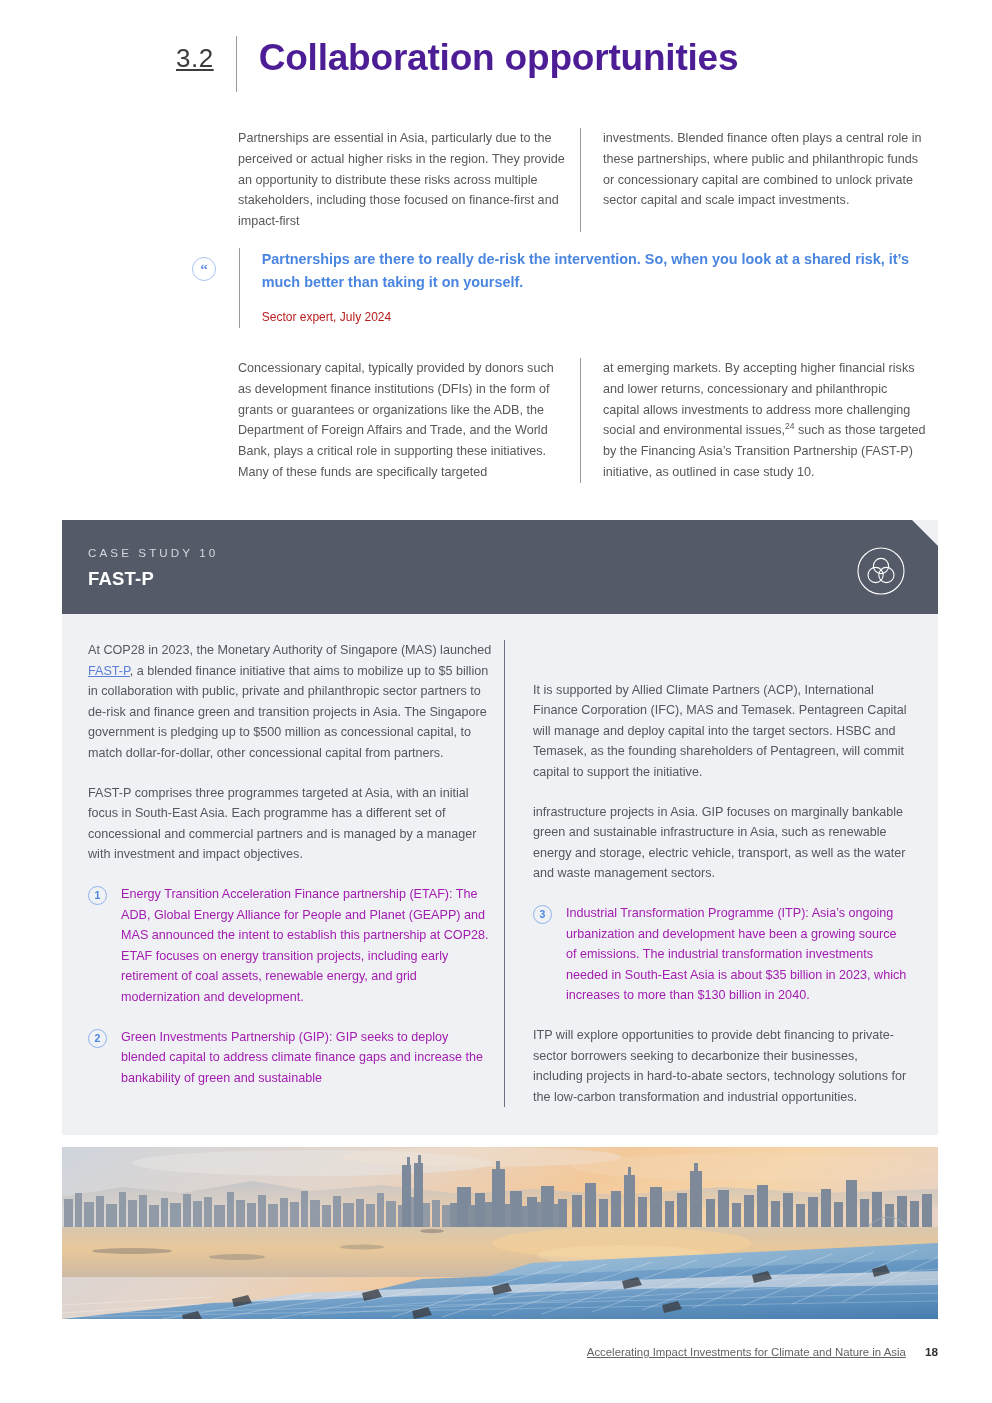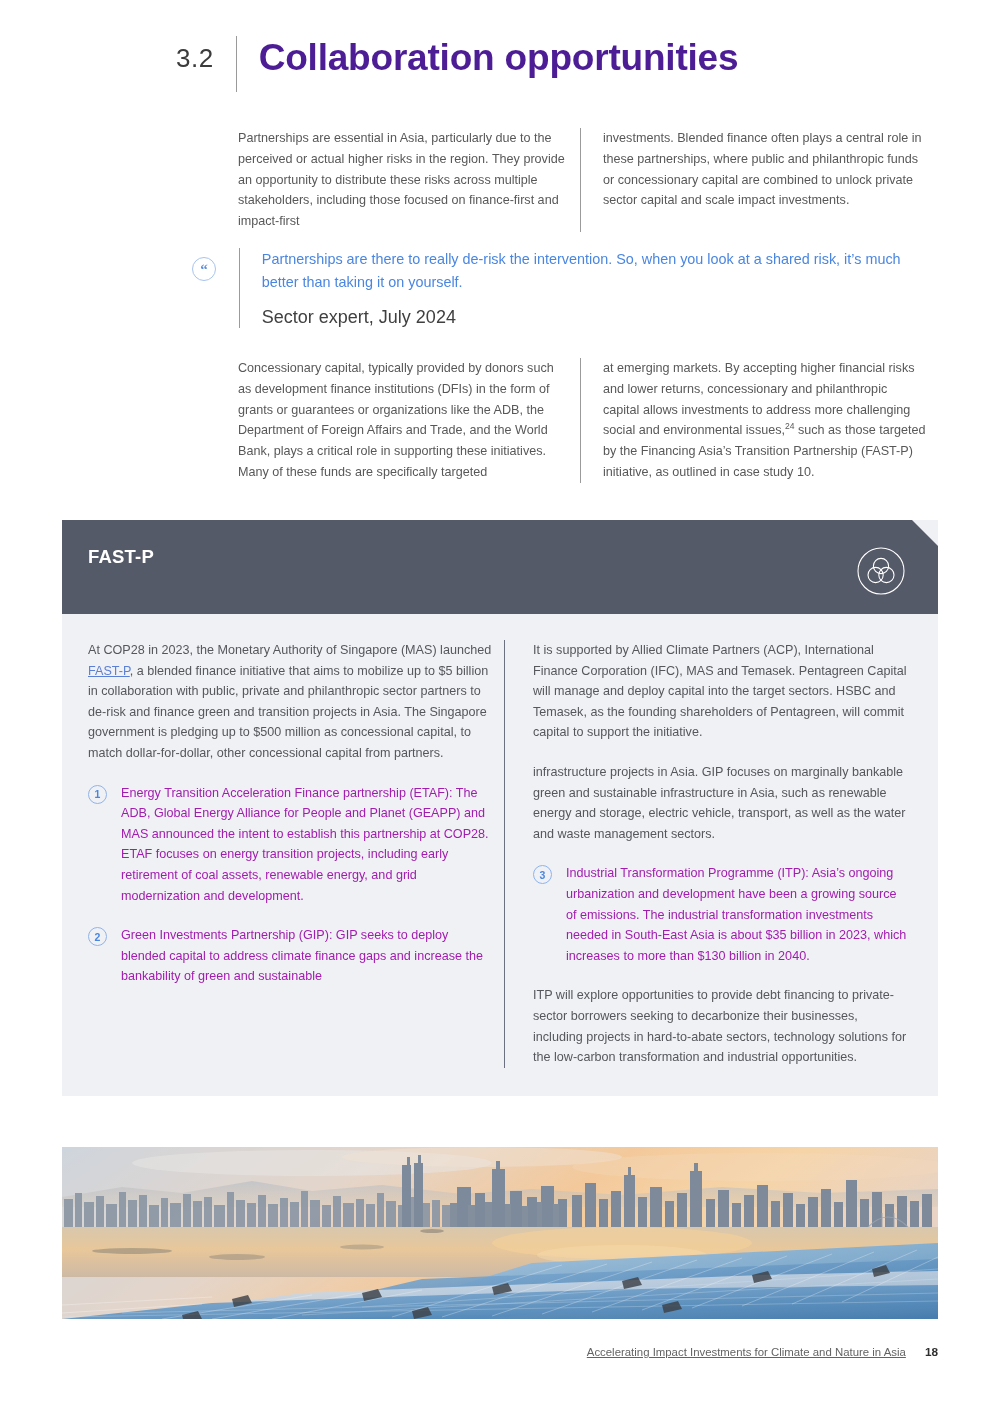--- a/index.html
+++ b/index.html
@@ -22,20 +22,21 @@
     display: flex;
     align-items: flex-start;
     height: 52px;
   }
   .section-number {
     font-size: 26px;
     color: #3c3c3c;
     letter-spacing: .5px;
     line-height: 44px;
     padding-right: 22px;
+    text-decoration: underline;
   }
   .section-rule {
     width: 1px;
     background: #9a9a9a;
     align-self: stretch;
     height: 56px;
   }
   .section-title {
     font-size: 37px;
     font-weight: bold;
@@ -95,29 +96,29 @@
   .quote-rule {
     width: 1px;
     background: #9b9b9b;
     align-self: stretch;
     margin-left: 23px;
     min-height: 80px;
   }
   .quote-body { padding-left: 22px; }
   .quote-text {
     font-size: 14.4px;
-    font-weight: normal;
+    font-weight: bold;
     line-height: 23px;
     color: #4a86e0;
     margin: 0;
   }
   .quote-attrib {
-    font-size: 18px;
+    font-size: 12px;
     line-height: 20px;
-    color: #404040;
+    color: #b91c1c;
     margin: 13px 0 0 0;
   }
 
   
   .intro-block2 {
     position: absolute;
     left: 238px;
     top: 358px;
     width: 700px;
     display: flex;
@@ -156,20 +157,21 @@
     position: absolute;
     right: 32px;
     top: 26px;
     width: 50px;
     height: 50px;
   }
 
   .case-body {
     display: flex;
     padding: 26px 26px 28px 26px;
+    align-items: flex-end;
   }
   .case-col-left  { width: 404px; }
   .case-col-right { width: 404px; padding-left: 28px; }
   .case-col-divider {
     width: 1px;
     background: #6b7180;
     margin-left: 12px;
     align-self: stretch;
   }
   .case-text {
@@ -273,35 +275,37 @@
   </div>
   <div class="col-divider"></div>
   <div class="col-right">
     <p class="body-text"><span>at emerging markets. By accepting higher financial risks and lower returns, concessionary and philanthropic capital allows investments to address more challenging social and environmental issues,</span><sup>24</sup><span> such as those targeted by the Financing Asia’s Transition Partnership (FAST-P) initiative, as outlined in case study 10.</span></p>
   </div>
 </div>
 
 <div class="case-card">
 
   <div class="case-header">
+    <p class="case-label">CASE STUDY 10</p>
     <p class="case-name">FAST-P</p>
     <div class="case-icon">
       <svg width="50" height="50" viewBox="0 0 50 50">
         <circle cx="25" cy="25" r="23" fill="none" stroke="#ffffff" stroke-width="1.1"></circle>
         <circle cx="25" cy="20" r="7.6" fill="none" stroke="#ffffff" stroke-width="1.1"></circle>
         <circle cx="19.6" cy="29" r="7.6" fill="none" stroke="#ffffff" stroke-width="1.1"></circle>
         <circle cx="30.4" cy="29" r="7.6" fill="none" stroke="#ffffff" stroke-width="1.1"></circle>
       </svg>
     </div>
   </div>
 
   <div class="case-body">
 
     <div class="case-col-left">
       <p class="case-text"><span>At COP28 in 2023, the Monetary Authority of Singapore (MAS) launched </span><a class="link" href="#">FAST-P</a><span>, a blended finance initiative that aims to mobilize up to $5 billion in collaboration with public, private and philanthropic sector partners to de-risk and finance green and transition projects in Asia. The Singapore government is pledging up to $500 million as concessional capital, to match dollar-for-dollar, other concessional capital from partners.</span></p>
+      <p class="case-text">FAST-P comprises three programmes targeted at Asia, with an initial focus in South-East Asia. Each programme has a different set of concessional and commercial partners and is managed by a manager with investment and impact objectives.</p>
 
       <div class="numbered-item">
         <div class="num-badge">1</div>
         <div class="num-text">Energy Transition Acceleration Finance partnership (ETAF): The ADB, Global Energy Alliance for People and Planet (GEAPP) and MAS announced the intent to establish this partnership at COP28. ETAF focuses on energy transition projects, including early retirement of coal assets, renewable energy, and grid modernization and development.</div>
       </div>
 
       <div class="numbered-item">
         <div class="num-badge">2</div>
         <div class="num-text">Green Investments Partnership (GIP): GIP seeks to deploy blended capital to address climate finance gaps and increase the bankability of green and sustainable</div>
       </div>

